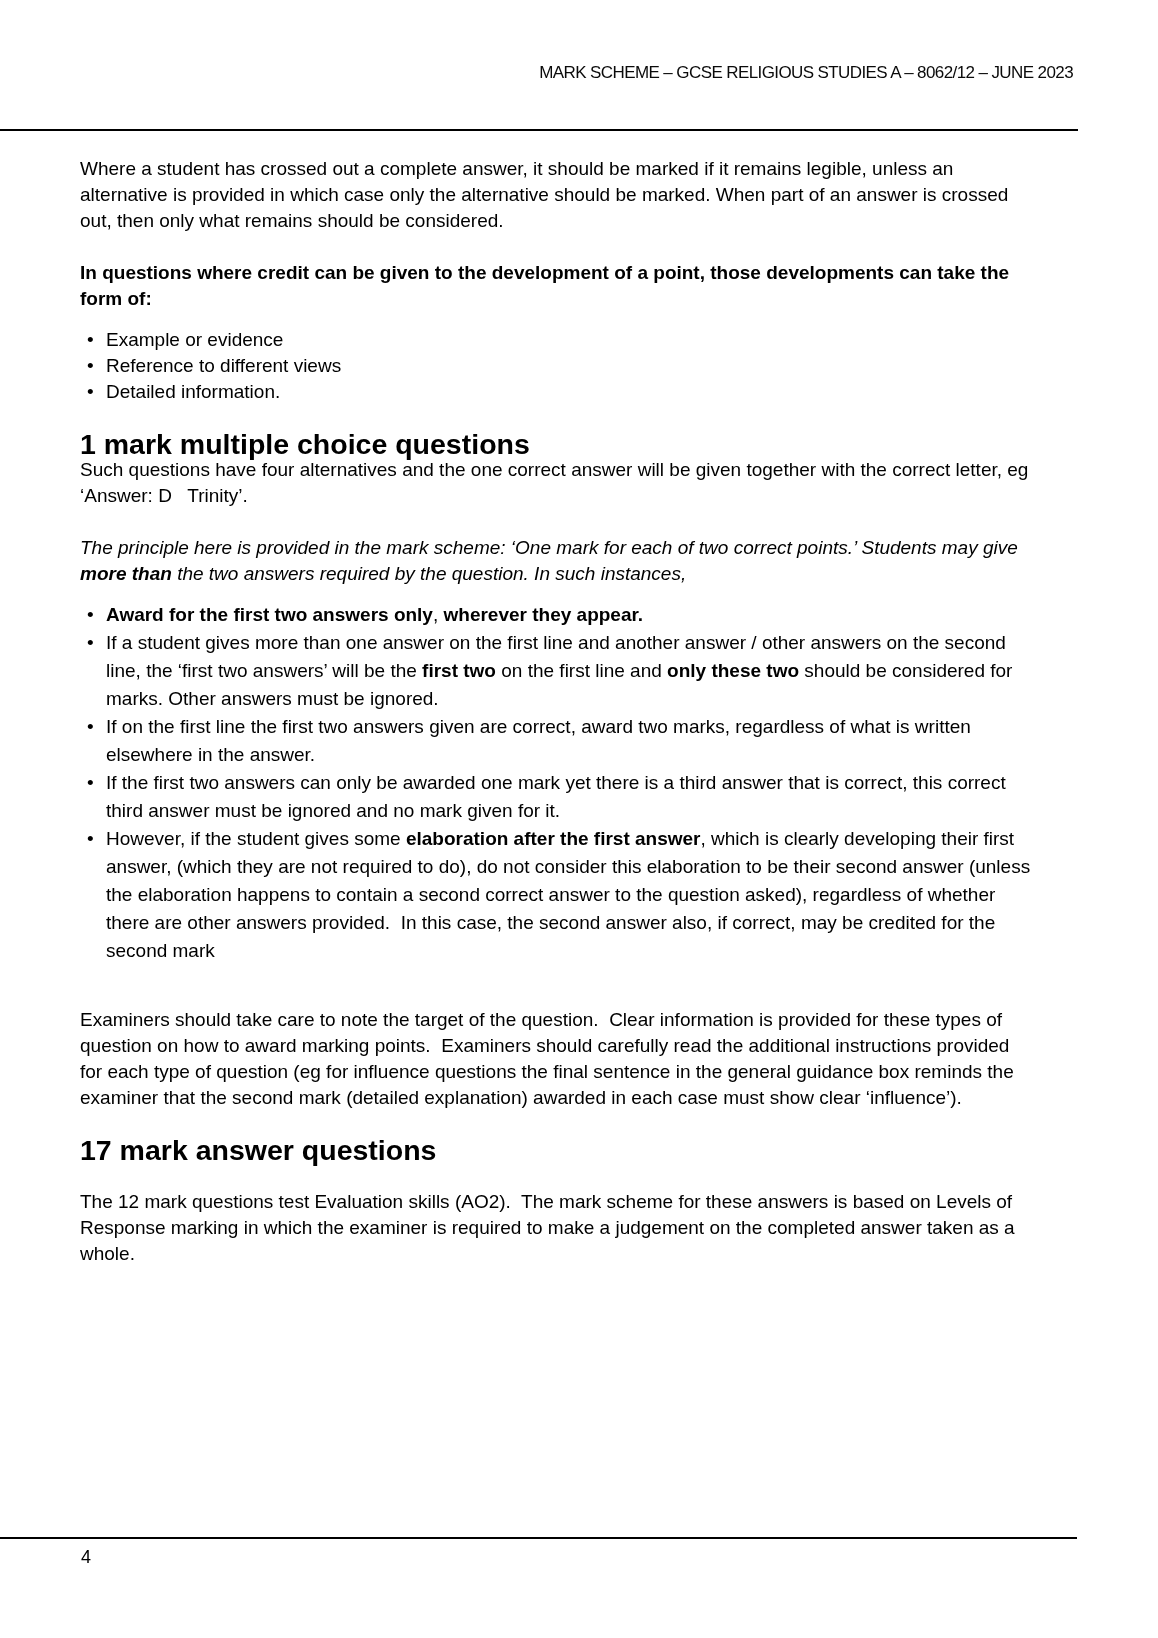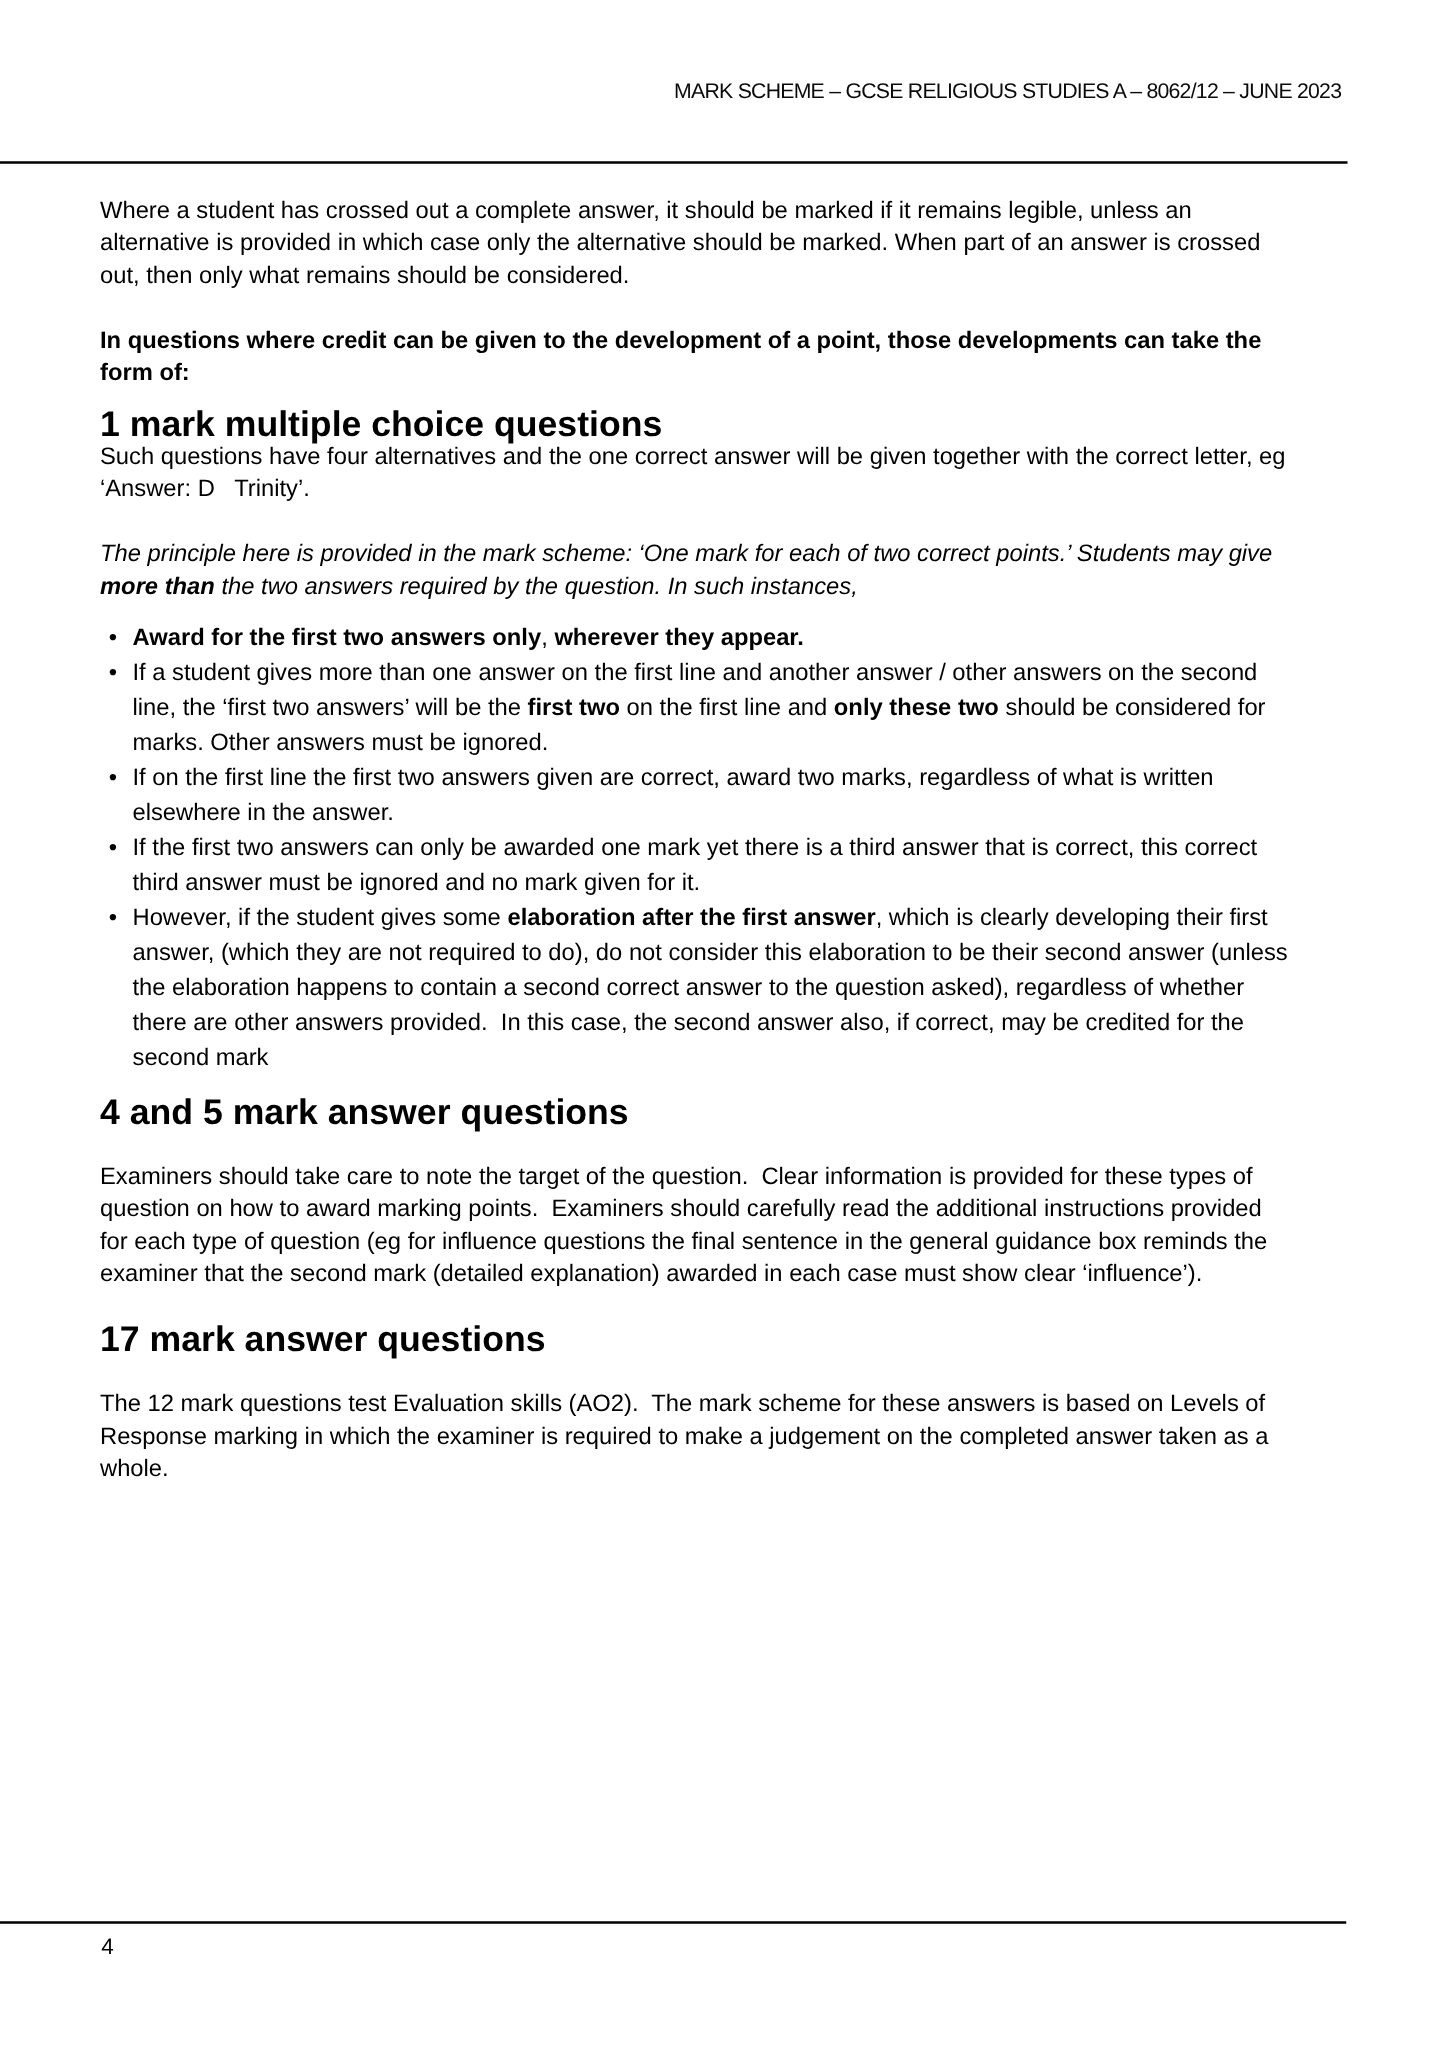--- a/index.html
+++ b/index.html
@@ -39,21 +39,21 @@
     width: 956px;
     line-height: 26px;
   }
   .para { white-space: pre-wrap; margin: 0 0 26px 0; }
   .para.no-gap { margin-bottom: 15px; font-weight: bold; }
   .para.pre-list { margin-bottom: 14px; font-style: italic; }
   .heading { font-weight: bold; white-space: pre-wrap; }
   .heading.gap-after { margin-bottom: 26px; }
   ul { list-style: none; }
   ul.tight { margin: 0 0 26px 0; }
-  ul.loose { line-height: 28px; margin: 0 0 16px 0; }
+  ul.loose { line-height: 28px; margin: 0 0 42px 0; }
   li {
     position: relative;
     padding-left: 26px;
     white-space: pre-wrap;
   }
   li::before {
     content: "\2022";
     position: absolute;
     left: 7px;
     top: 0;
@@ -80,35 +80,39 @@
 <div class="page-header">MARK SCHEME – GCSE RELIGIOUS STUDIES A – 8062/12 – JUNE 2023</div>
 
 <div class="header-rule"></div>
 
 <div class="content">
 
   <p class="para">Where a student has crossed out a complete answer, it should be marked if it remains legible, unless an alternative is provided in which case only the alternative should be marked. When part of an answer is crossed out, then only what remains should be considered.</p>
 
   <p class="para no-gap">In questions where credit can be given to the development of a point, those developments can take the form of:</p>
 
+  <ul class="tight">
+    <li>Example or evidence</li>
+    <li>Reference to different views</li>
+    <li>Detailed information.</li>
+  </ul>
 
   <h2 class="heading">1 mark multiple choice questions</h2>
   <p class="para">Such questions have four alternatives and the one correct answer will be given together with the correct letter, eg ‘Answer: D   Trinity’.</p>
 
   <p class="para pre-list"><span>The principle here is provided in the mark scheme: ‘One mark for each of two correct points.’ Students may give </span><b>more than</b><span> the two answers required by the question. In such instances,</span></p>
 
   <ul class="loose">
     <li><b>Award for the first two answers only</b><span>, </span><b>wherever they appear.</b></li>
     <li><span>If a student gives more than one answer on the first line and another answer / other answers on the second line, the ‘first two answers’ will be the </span><b>first two</b><span> on the first line and </span><b>only these two</b><span> should be considered for marks. Other answers must be ignored.</span></li>
     <li><span>If on the first line the first two answers given are correct, award two marks, regardless of what is written elsewhere in the answer.</span></li>
     <li><span>If the first two answers can only be awarded one mark yet there is a third answer that is correct, this correct third answer must be ignored and no mark given for it.</span></li>
     <li><span>However, if the student gives some </span><b>elaboration after the first answer</b><span>, which is clearly developing their first answer, (which they are not required to do), do not consider this elaboration to be their second answer (unless the elaboration happens to contain a second correct answer to the question asked), regardless of whether there are other answers provided.  In this case, the second answer also, if correct, may be credited for the second mark</span></li>
   </ul>
 
-  <h2 class="heading gap-after">4 and 5 mark answer questions</h2>
   <p class="para">Examiners should take care to note the target of the question.  Clear information is provided for these types of question on how to award marking points.  Examiners should carefully read the additional instructions provided for each type of question (eg for influence questions the final sentence in the general guidance box reminds the examiner that the second mark (detailed explanation) awarded in each case must show clear ‘influence’).</p>
 
   <h2 class="heading gap-after">17 mark answer questions</h2>
   <p class="para">The 12 mark questions test Evaluation skills (AO2).  The mark scheme for these answers is based on Levels of Response marking in which the examiner is required to make a judgement on the completed answer taken as a whole.</p>
 
 </div>
 
 <div class="footer-rule"></div>
 <div class="page-number">4</div>
 

